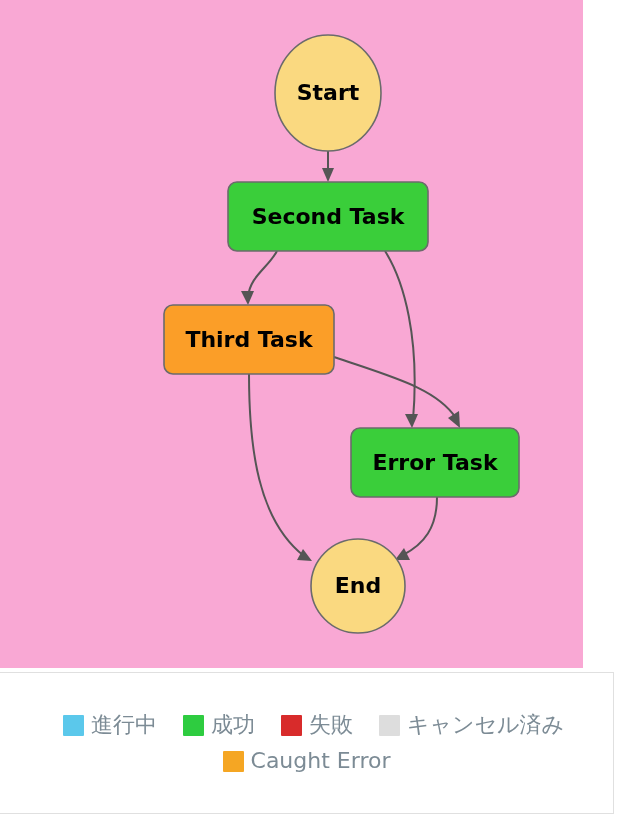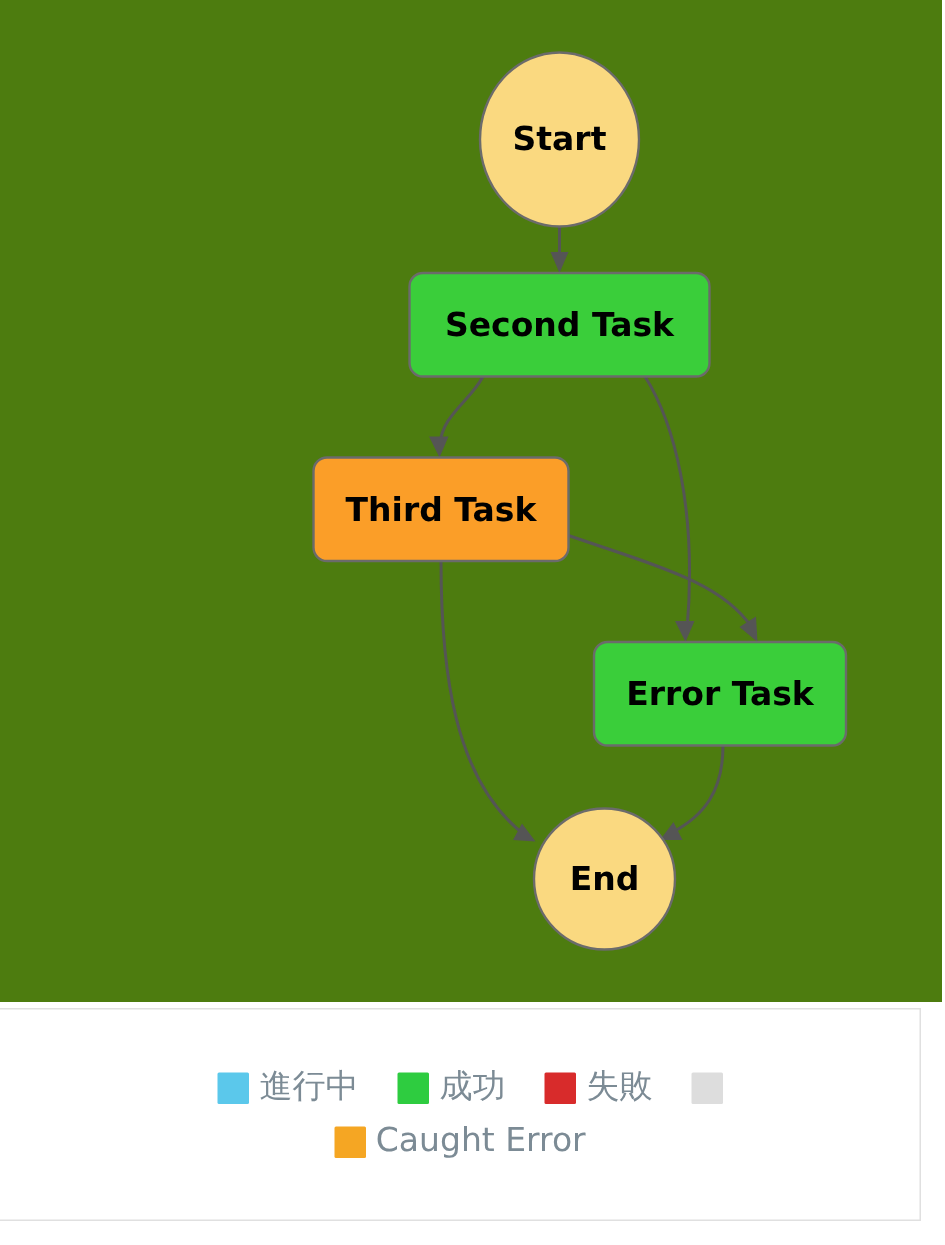--- a/index.html
+++ b/index.html
@@ -23,22 +23,21 @@
     background: #ffffff;
   }
 
   
   #graph-canvas {
     position: absolute;
     left: 0;
     top: 0;
     width: 583px;
     height: 668px;
-    background: #4d7c0f;
-    padding-left: 45px;
+    background: #f9a8d4;
   }
   #graph-svg {
     display: block;
     width: 630px;
     height: 668px;
   }
 
   .node-shape {
     stroke: #6b6b6b;
     stroke-width: 1.6px;
@@ -195,20 +194,21 @@
         <span class="legend-text">成功</span>
       </div>
 
       <div class="legend-item">
         <span class="legend-swatch" style="background:#D82B2B"></span>
         <span class="legend-text">失敗</span>
       </div>
 
       <div class="legend-item">
         <span class="legend-swatch" style="background:#DDDDDD"></span>
+        <span class="legend-text">キャンセル済み</span>
       </div>
     </div>
 
     <div class="legend-row row-secondary">
       <div class="legend-item">
         <span class="legend-swatch" style="background:#F5A623"></span>
         <span class="legend-text">Caught Error</span>
       </div>
     </div>
 

